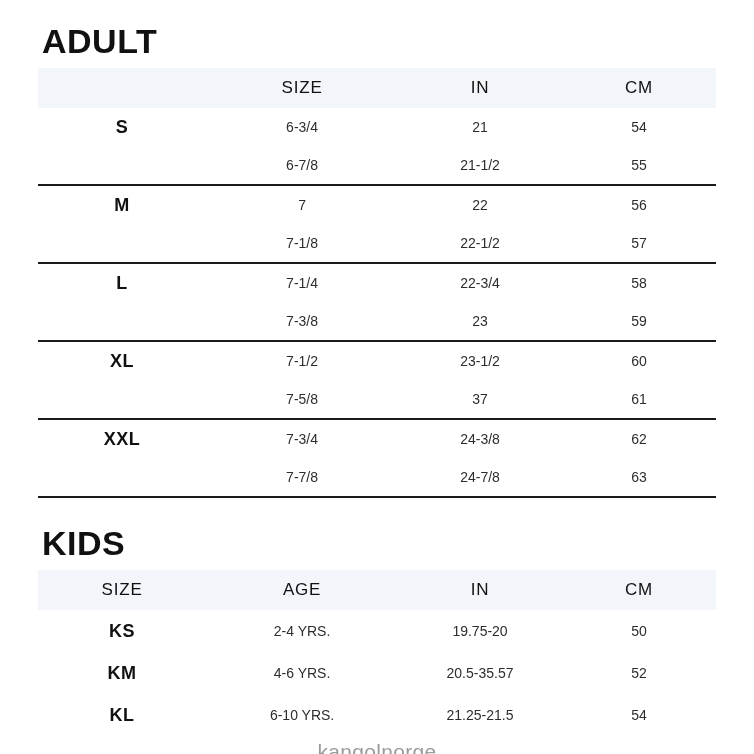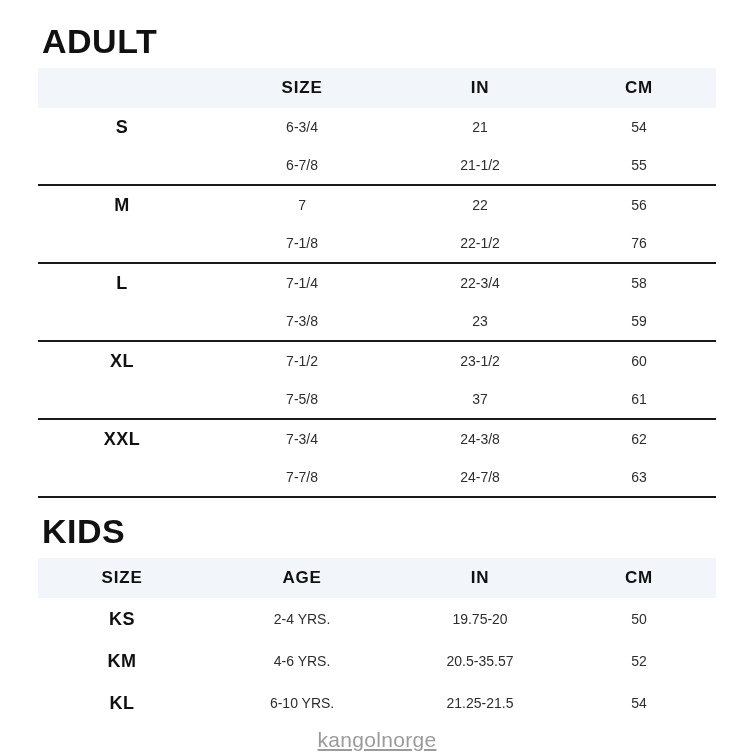--- a/index.html
+++ b/index.html
@@ -19,36 +19,36 @@
   }
   .section-title {
     font-size: 34px;
     font-weight: 800;
     letter-spacing: 0.5px;
     line-height: 26px;
     margin: 0 0 14px 4px;
     color: #111111;
   }
   .section-title.kids {
-    margin-top: 20px;
+    margin-top: 32px;
   }
   table.size-table {
     width: 678px;
     border-collapse: collapse;
     table-layout: fixed;
   }
   col.c1 { width: 24.8%; }
   col.c2 { width: 28.3%; }
   col.c3 { width: 24.2%; }
   col.c4 { width: 22.7%; }
   thead th {
     background: #f2f5f9;
     height: 40px;
     font-size: 17px;
-    font-weight: 700;
+    font-weight: 400;
     letter-spacing: 0.8px;
     text-align: center;
     color: #111111;
     padding: 0;
   }
   tbody td {
     height: 38px;
     text-align: center;
     vertical-align: middle;
     font-size: 14px;
@@ -116,21 +116,21 @@
       <tr>
         <td class="row-label">M</td>
         <td>7</td>
         <td>22</td>
         <td>56</td>
       </tr>
       <tr class="group-end">
         <td class="row-label"></td>
         <td>7-1/8</td>
         <td>22-1/2</td>
-        <td>76</td>
+        <td>57</td>
       </tr>
       <tr>
         <td class="row-label">L</td>
         <td>7-1/4</td>
         <td>22-3/4</td>
         <td>58</td>
       </tr>
       <tr class="group-end">
         <td class="row-label"></td>
         <td>7-3/8</td>

